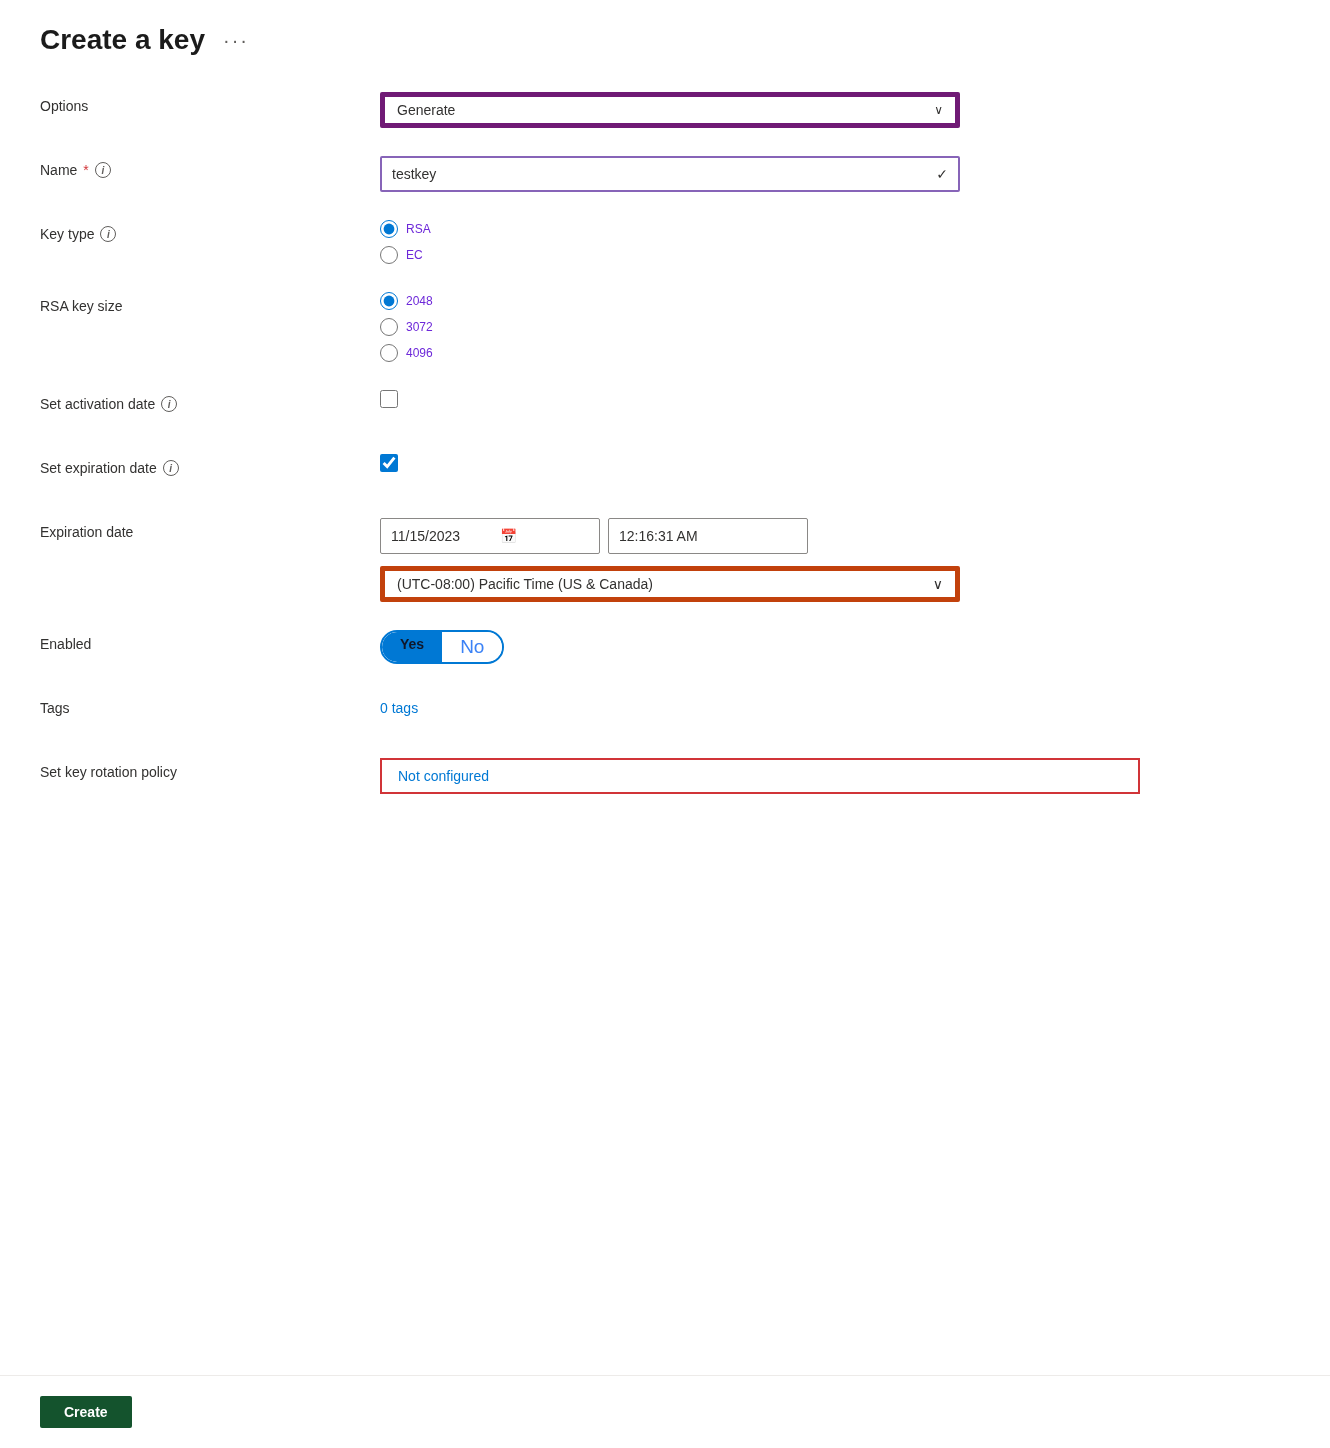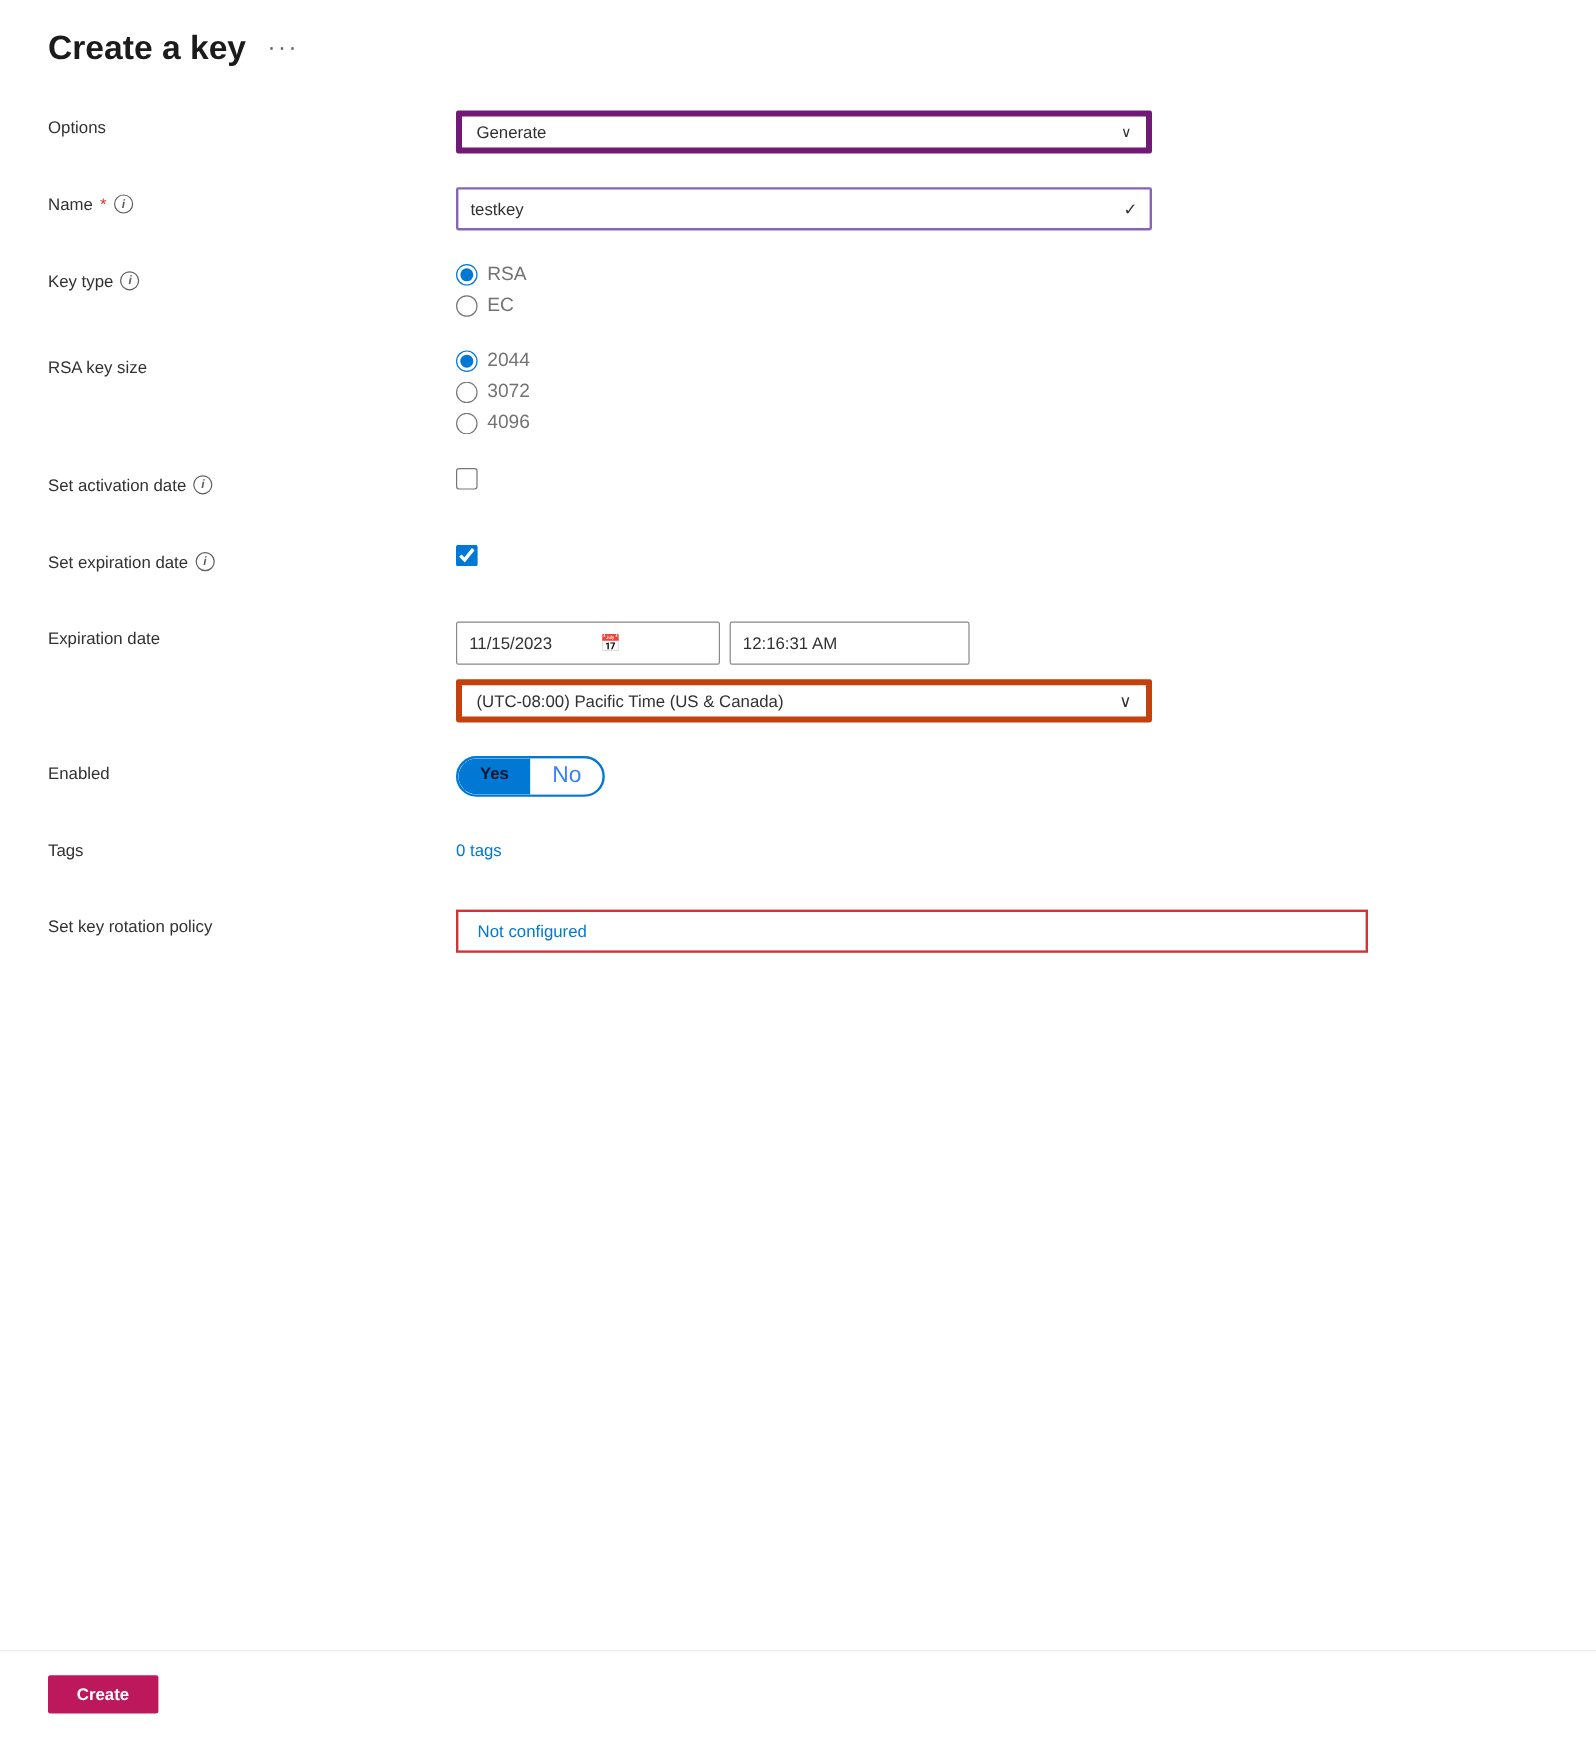--- a/index.html
+++ b/index.html
@@ -152,22 +152,22 @@
     }
 
     .radio-item input[type="radio"] {
       width: 18px;
       height: 18px;
       accent-color: #0078d4;
       cursor: pointer;
     }
 
     .radio-label {
-      font-size: 16px;
-      color: #737373;
+      font-size: 12px;
+      color: #6d28d9;
     }
 
     .checkbox-item {
       display: flex;
       align-items: center;
       cursor: pointer;
     }
 
     .checkbox-item input[type="checkbox"] {
       width: 18px;
@@ -281,21 +281,21 @@
       text-decoration: none;
     }
 
     .footer {
       border-top: 1px solid #edebe9;
       padding: 20px 40px;
       margin-top: auto;
     }
 
     .create-button {
-      background: #be185d;
+      background: #14532d;
       color: #fff;
       border: none;
       padding: 8px 24px;
       font-size: 14px;
       font-weight: 600;
       border-radius: 2px;
       cursor: pointer;
       min-width: 80px;
     }
   </style>
@@ -356,21 +356,21 @@
     </div>
 
     <div class="form-row">
       <div class="form-label">
         <span>RSA key size</span>
       </div>
       <div class="form-control">
         <div class="radio-group">
           <label class="radio-item">
             <input type="radio" name="rsa-key-size" checked="" style="">
-            <span class="radio-label">2044</span>
+            <span class="radio-label">2048</span>
           </label>
           <label class="radio-item">
             <input type="radio" name="rsa-key-size" style="">
             <span class="radio-label">3072</span>
           </label>
           <label class="radio-item">
             <input type="radio" name="rsa-key-size" style="">
             <span class="radio-label">4096</span>
           </label>
         </div>

